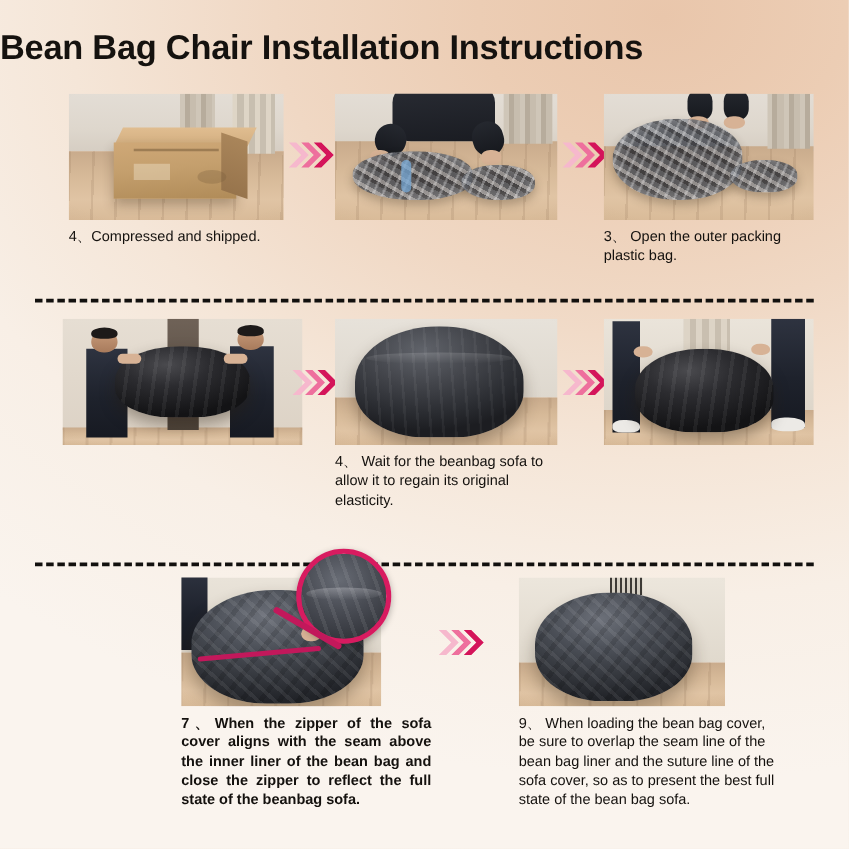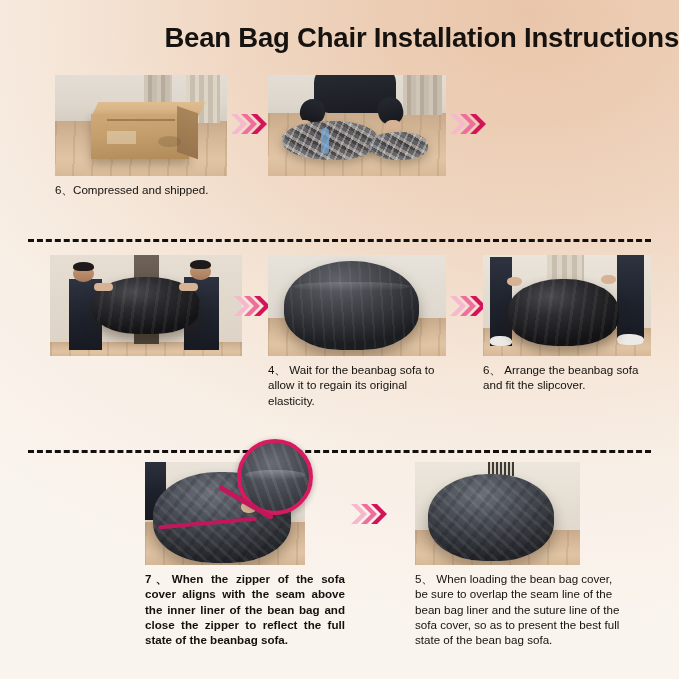--- a/index.html
+++ b/index.html
@@ -23,21 +23,21 @@
       linear-gradient(160deg, #ecd0b8 0%, #f3e2d3 45%, #f9f2ea 100%);
     overflow: hidden;
   }
 
   
   .title {
     position: absolute;
     top: 22px;
     left: 0;
     width: 679px;
-    text-align: right;
+    text-align: left;
     font-size: 27.5px;
     font-weight: bold;
     letter-spacing: -0.2px;
     color: #15120f;
     font-family: "Liberation Sans", sans-serif;
   }
 
   
   .divider {
     position: absolute;
@@ -252,21 +252,21 @@
         <div class="curtain" style="left:76%; width:20%; background:repeating-linear-gradient(90deg,#ded5c6 0 4px,#c8bfb0 4px 9px);"></div>
         <div class="box-top"></div>
         <div class="box-body"></div>
         <div class="box-side"></div>
         <div class="box-tape"></div>
         <div class="box-label"></div>
         <div class="box-logo"></div>
       </div>
       <div class="vignette"></div>
     </div>
-    <div class="caption">6、Compressed and shipped.</div>
+    <div class="caption">4、Compressed and shipped.</div>
   </div>
 
   <div class="arrow" style="left:230px; top:113px;">
     <svg viewBox="0 0 40 22">
       <path d="M1 1 L11 11 L1 21 L7 21 L17 11 L7 1 Z" fill="#f6b8cd"></path>
       <path d="M11 1 L21 11 L11 21 L17 21 L27 11 L17 1 Z" fill="#ee6f9d"></path>
       <path d="M21 1 L31 11 L21 21 L27 21 L37 11 L27 1 Z" fill="#d4145a"></path>
     </svg>
   </div>
 
@@ -290,20 +290,37 @@
   </div>
 
   <div class="arrow" style="left:449px; top:113px;">
     <svg viewBox="0 0 40 22">
       <path d="M1 1 L11 11 L1 21 L7 21 L17 11 L7 1 Z" fill="#f6b8cd"></path>
       <path d="M11 1 L21 11 L11 21 L17 21 L27 11 L17 1 Z" fill="#ee6f9d"></path>
       <path d="M21 1 L31 11 L21 21 L27 21 L37 11 L27 1 Z" fill="#d4145a"></path>
     </svg>
   </div>
 
+  <div class="panel" style="left:483px; top:75px; width:168px;">
+    <div class="photo" style="width:168px;height:101px;">
+      <div class="scene">
+        <div class="wall"></div>
+        <div class="floor" style="height:58%;"></div>
+        <div class="curtain" style="left:78%; width:20%; height:44%;"></div>
+        <div class="person-arm" style="left:40%; top:-4%; width:12%; height:26%;"></div>
+        <div class="person-arm" style="left:57%; top:-4%; width:12%; height:26%;"></div>
+        <div class="hand" style="left:40%; top:18%; width:10%; height:10%;"></div>
+        <div class="hand" style="left:57%; top:18%; width:10%; height:10%;"></div>
+        <div class="vacuum-bag" style="left:4%; top:20%; width:62%; height:64%; border-radius:50% 46% 46% 50%;"></div>
+        <div class="vacuum-bag" style="left:60%; top:52%; width:32%; height:26%;"></div>
+      </div>
+      <div class="vignette"></div>
+    </div>
+    <div class="caption">3、 Open the outer packing plastic bag.</div>
+  </div>
 
   <div class="panel" style="left:50px; top:255px; width:192px;">
     <div class="photo" style="width:192px;height:101px;">
       <div class="scene">
         <div class="wall" style="height:88%; background:linear-gradient(180deg,#e6ded3 0%,#ddd3c6 100%);"></div>
         <div class="floor" style="height:14%;"></div>
         <div class="curtain" style="left:44%; width:13%; height:88%; background:linear-gradient(180deg,#6f6257,#4e443b);"></div>
         <div class="worker" style="left:10%; top:24%; width:17%; height:70%;"></div>
         <div class="worker-head" style="left:12%; top:10%; width:11%; height:17%;"></div>
         <div class="worker-hair" style="left:12%; top:7%; width:11%; height:9%;"></div>
@@ -357,21 +374,20 @@
         <div class="worker" style="left:4%; top:2%; width:13%; height:88%;"></div>
         <div class="worker" style="left:80%; top:0%; width:16%; height:86%;"></div>
         <div class="shoe" style="left:4%; top:80%; width:13%; height:10%;"></div>
         <div class="shoe" style="left:80%; top:78%; width:16%; height:11%;"></div>
         <div class="black-bag" style="left:15%; top:24%; width:66%; height:66%;"></div>
         <div class="hand" style="left:14%; top:22%; width:9%; height:9%;"></div>
         <div class="hand" style="left:70%; top:20%; width:9%; height:9%;"></div>
       </div>
       <div class="vignette"></div>
     </div>
-    <div class="caption">6、 Arrange the beanbag sofa and fit the slipcover.</div>
   </div>
 
   <div class="panel" style="left:145px; top:462px; width:200px;">
     <div class="photo" style="width:160px;height:103px;">
       <div class="scene">
         <div class="wall" style="height:58%; background:linear-gradient(180deg,#e9e3d9 0%,#ded7cb 100%);"></div>
         <div class="floor" style="height:42%;"></div>
         <div class="worker" style="left:0%; top:-6%; width:13%; height:62%;"></div>
         <div class="hand" style="left:6%; top:46%; width:11%; height:12%;"></div>
         <div class="plush" style="left:5%; top:10%; width:86%; height:88%;"></div>
@@ -399,16 +415,16 @@
   <div class="panel" style="left:415px; top:462px; width:205px;">
     <div class="photo" style="width:165px;height:103px;">
       <div class="scene">
         <div class="wall" style="height:66%; background:linear-gradient(180deg,#ece6dc 0%,#e0d9cd 100%);"></div>
         <div class="floor" style="height:34%;"></div>
         <div class="curtain" style="left:44%; width:16%; height:14%; background:repeating-linear-gradient(90deg,#3d3a36 0 2px,#d8d2c6 2px 4px);"></div>
         <div class="plush" style="left:8%; top:12%; width:76%; height:84%;"></div>
       </div>
       <div class="vignette"></div>
     </div>
-    <div class="caption" style="width:205px;">5、 When loading the bean bag cover, be sure to overlap the seam line of the bean bag liner and the suture line of the sofa cover, so as to present the best full state of the bean bag sofa.</div>
+    <div class="caption" style="width:205px;">9、 When loading the bean bag cover, be sure to overlap the seam line of the bean bag liner and the suture line of the sofa cover, so as to present the best full state of the bean bag sofa.</div>
   </div>
 
 </div>
 
 </body></html>

